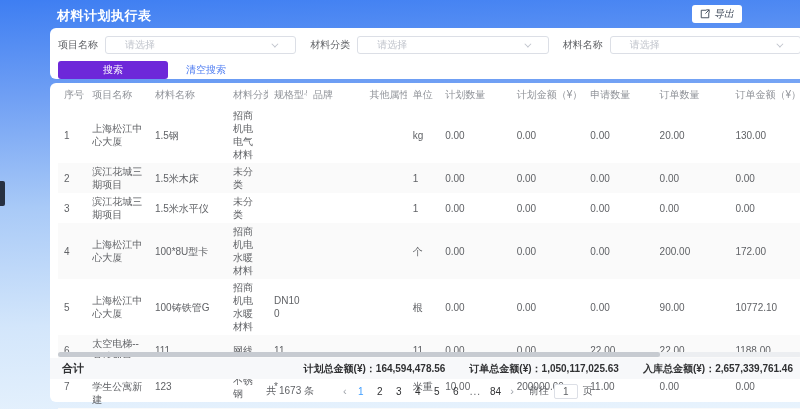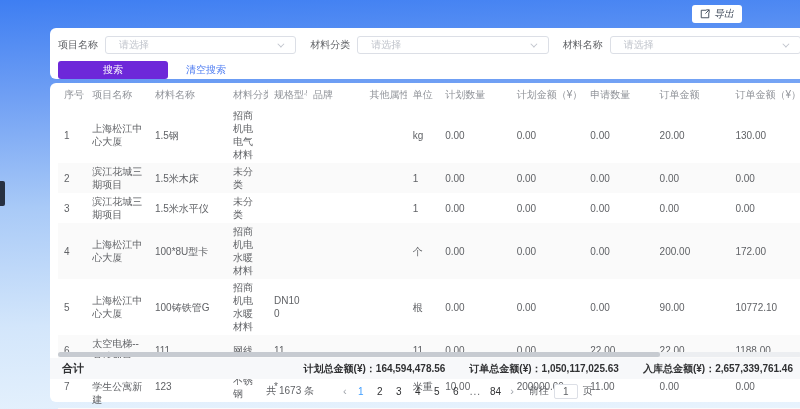--- a/index.html
+++ b/index.html
@@ -23,21 +23,21 @@
   
   .card { position:absolute; left:50px; width:759px; background:#fff; border-radius:6px; }
   .filter-card { top:28px; height:51px; padding:8px 8px 0 8px; }
   .table-card { top:83px; height:319px; padding:0 8px; }
 
   
   .filter-row { display:flex; align-items:center; gap:14px; }
   .f-group { display:flex; align-items:center; gap:7px; flex:1; }
   .f-label { color:#606266; font-size:10px; white-space:nowrap; font-weight:500; }
   .select { flex:1; height:18px; border:1px solid #dcdfe6; border-radius:3px; background:#fff;
-    display:flex; align-items:center; justify-content:space-between; padding:0 13px; cursor:pointer; }
+    display:flex; align-items:center; justify-content:space-between; padding:0 19px; cursor:pointer; }
   .placeholder { color:#c0c4cc; font-size:10px; }
   .chev { width:5px; height:5px; border-right:1px solid #c0c4cc; border-bottom:1px solid #c0c4cc;
     transform:rotate(45deg) translateY(-2px); }
   .btn-row { display:flex; align-items:center; margin-top:7px; }
   .search-btn { width:110px; height:18px; background:#6d28d9; color:#fff; border:none; border-radius:3px;
     font-size:10px; cursor:pointer; }
   .clear-link { margin-left:18px; color:#4f7df2; font-size:10px; cursor:pointer; text-decoration:none; }
 
   
   table { width:100%; border-collapse:collapse; table-layout:fixed; }
@@ -67,20 +67,21 @@
   .pg-num.active { color:#409eff; }
   .pg-ellipsis { color:#606266; letter-spacing:1px; }
   .pg-goto { display:flex; align-items:center; gap:5px; margin-left:6px; color:#606266; }
   .pg-input { width:24px; height:15px; border:1px solid #dcdfe6; border-radius:2px; text-align:center;
     font-size:10px; color:#606266; font-family:inherit; }
 </style>
 </head>
 <body>
 
 <div class="topbar">
+  <div class="page-title">材料计划执行表</div>
   <button class="export-btn">
     <span>
       <svg width="10" height="10" viewBox="0 0 12 12" fill="none">
         <path d="M10.5 4.5v6h-9v-9h6" stroke="#3c4757" stroke-width="1.1"></path>
         <path d="M7.5 1h3.5v3.5" stroke="#3c4757" stroke-width="1.1"></path>
         <path d="M11 1 6.5 5.5" stroke="#3c4757" stroke-width="1.1"></path>
       </svg>
     </span>
     <span>导出</span>
   </button>
@@ -141,21 +142,21 @@
           <th>项目名称</th>
           <th>材料名称</th>
           <th>材料分类</th>
           <th>规格型号</th>
           <th>品牌</th>
           <th>其他属性</th>
           <th>单位</th>
           <th>计划数量</th>
           <th>计划金额（¥）</th>
           <th>申请数量</th>
-          <th>订单金额</th>
+          <th>订单数量</th>
           <th>订单金额（¥）</th>
         </tr>
     </thead>
     <tbody>
         <tr>
           <td>1</td>
           <td>上海松江中心大厦</td>
           <td>1.5钢</td>
           <td>招商机电
 电气材料</td>

